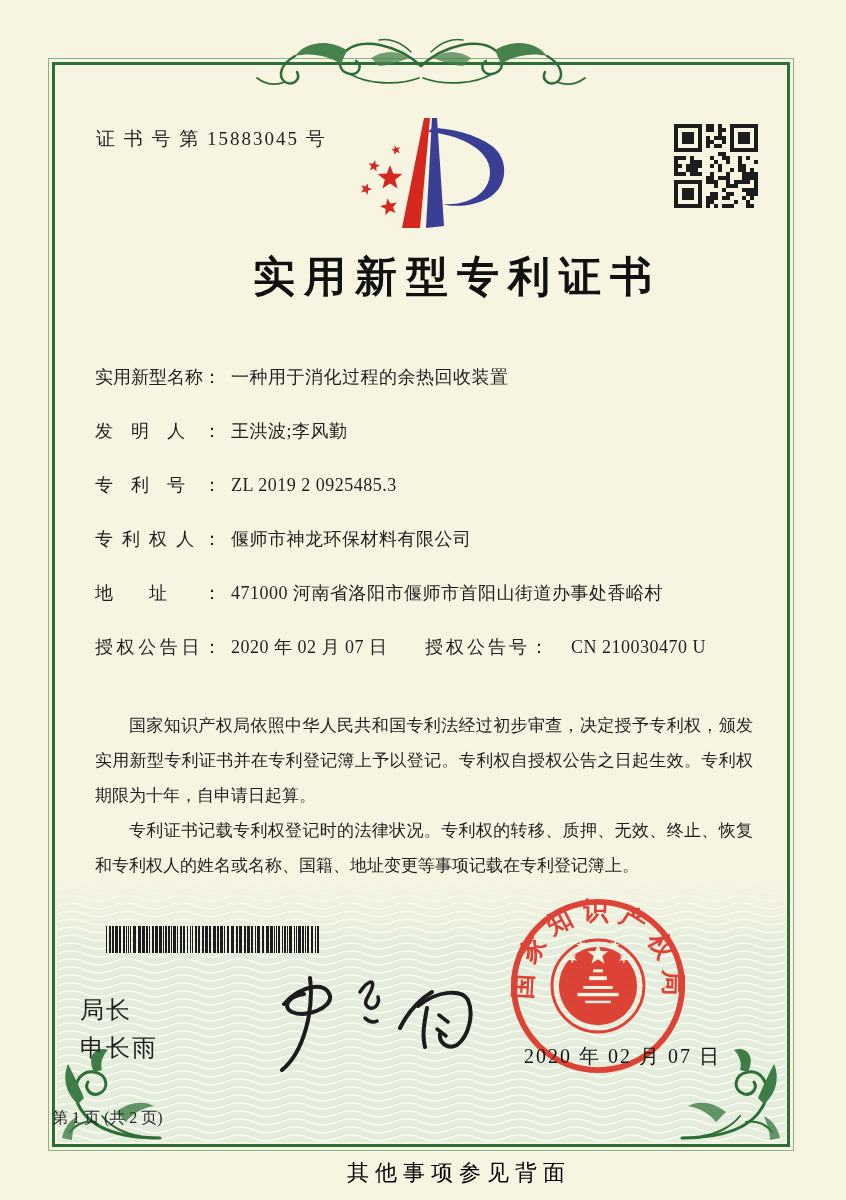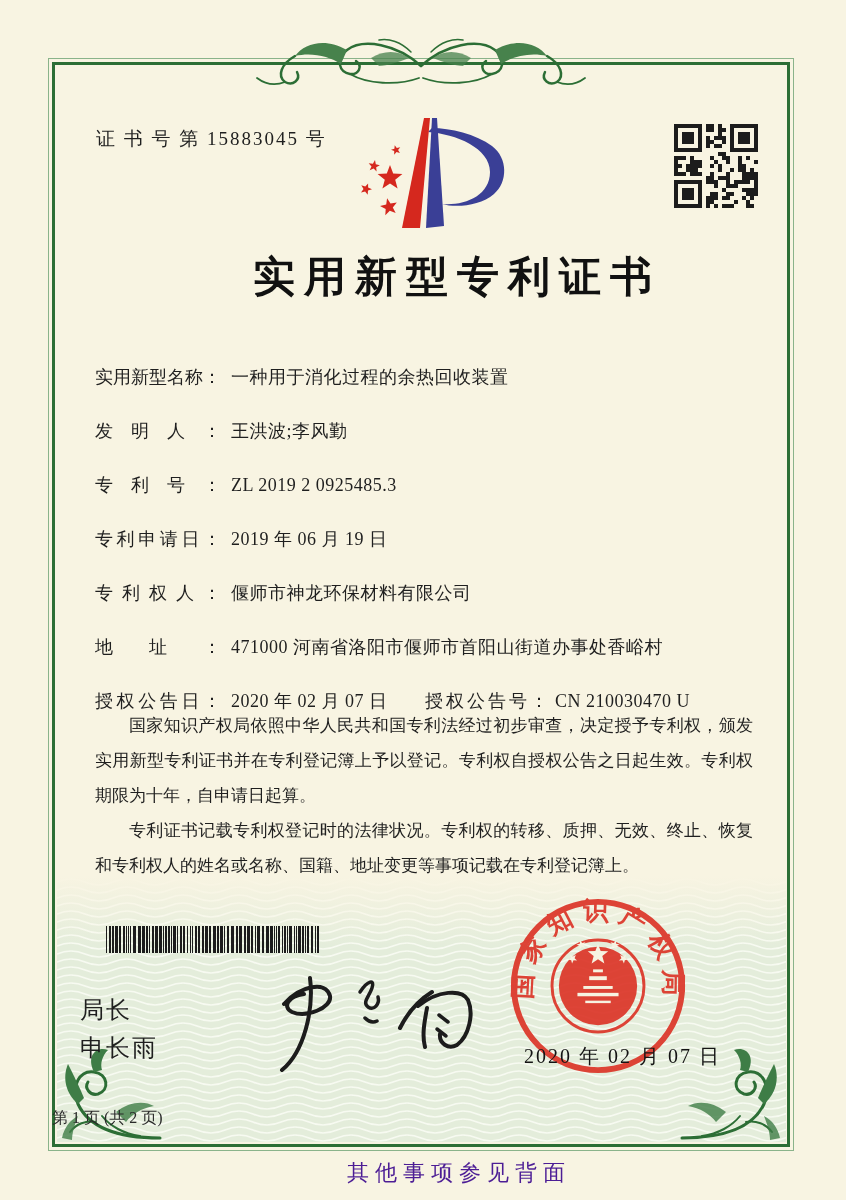--- a/index.html
+++ b/index.html
@@ -20,29 +20,29 @@
   }
   .fields{position:absolute; left:95px; top:366px; width:660px; font-size:18px;}
   .frow{position:relative; margin-bottom:32px; line-height:22px; white-space:nowrap;}
   .flabel{
     display:inline-block; width:126px; text-align:justify; text-align-last:justify;
     vertical-align:top;
   }
   .fvalue{margin-left:10px; letter-spacing:0.5px;}
   .grant2{position:absolute; left:330px; top:0;}
   .grant2 .flabel2{letter-spacing:3px;margin-top:44px;}
-  .grant2 .fvalue{margin-left:4px;}
+  .grant2 .fvalue{margin-left:20px;}
   .paras{position:absolute; left:95px; top:708px; width:658px;}
   .paras p{margin:0; font-size:17px; line-height:35px; text-indent:2em; text-align:justify;}
   .sig-block{position:absolute; left:80px; top:991px; font-size:24px; letter-spacing:2px; line-height:38px;}
   .seal-date{
     position:absolute; left:524px; top:1043px; font-size:20px; letter-spacing:2px; color:#141414;
   }
   .page-info{position:absolute; left:52px; top:1108px; width:738px; text-align:left; font-size:16px; color:#2a2a2a;}
-  .back-note{position:absolute; left:90px; top:1158px; width:738px; text-align:center; font-size:22px; letter-spacing:6px; color:#4c1d95;}
+  .back-note{position:absolute; left:90px; top:1158px; width:738px; text-align:center; font-size:22px; letter-spacing:6px; color:#000000;}
   .abs{position:absolute;}
   svg{display:block;}
 </style>
 </head>
 <body>
 
 <div class="page">
 
   <svg id="waves" class="abs" style="left:57px; top:876px;" width="729" height="266">
     <defs>
@@ -301,23 +301,20 @@
     <div class="frow">
       <span class="flabel">实用新型名称：</span><span class="fvalue">一种用于消化过程的余热回收装置</span>
     </div>
     <div class="frow">
       <span class="flabel">发明人：</span><span class="fvalue">王洪波;李风勤</span>
     </div>
     <div class="frow">
       <span class="flabel">专利号：</span><span class="fvalue">ZL 2019 2 0925485.3</span>
     </div>
     <div class="frow">
-      <span class="flabel">专利申请日：</span><span class="fvalue">2019 年 06 月 19 日</span>
-    </div>
-    <div class="frow">
       <span class="flabel">专利权人：</span><span class="fvalue">偃师市神龙环保材料有限公司</span>
     </div>
     <div class="frow">
       <span class="flabel">地址：</span><span class="fvalue">471000 河南省洛阳市偃师市首阳山街道办事处香峪村</span>
     </div>
     <div class="frow">
       <span class="flabel">授权公告日：</span><span class="fvalue">2020 年 02 月 07 日</span>
       <span class="grant2">
         <span class="flabel2">授权公告号：</span><span class="fvalue">CN 210030470 U</span>
       </span>

